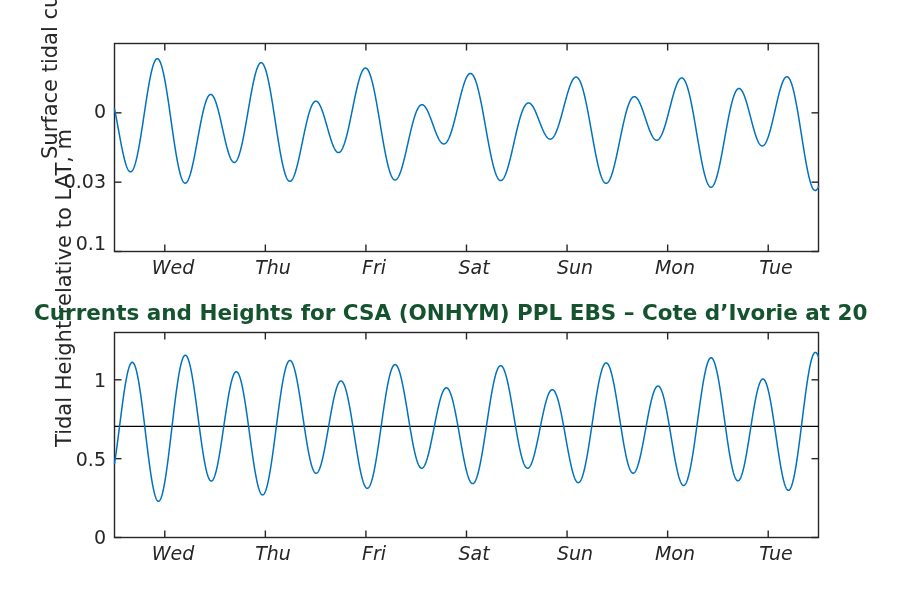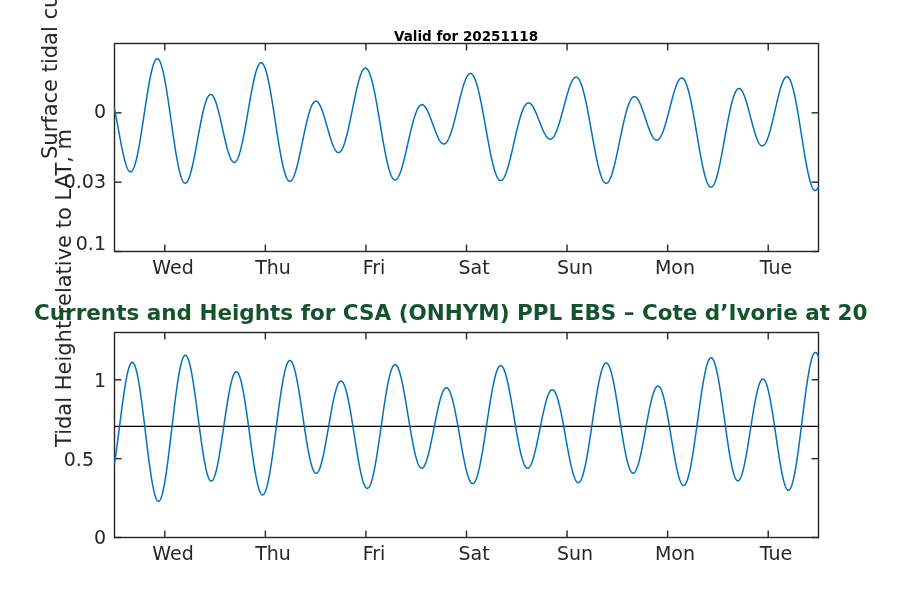--- a/index.html
+++ b/index.html
@@ -44,21 +44,21 @@
     color: #000000;
     text-align: center;
   }
   .tick-label {
     position: absolute;
     white-space: nowrap;
     font-size: 19px;
     color: #262626;
   }
   .ytick-label { text-align: right; }
-  .xtick-label { text-align: center; }
+  .xtick-label { text-align: center; font-style: italic; }
   svg { display: block; }
   .plotbox {
     fill: none;
     stroke: #262626;
     stroke-width: 1.4;
   }
   .tickmark {
     stroke: #262626;
     stroke-width: 1.4;
     fill: none;
@@ -79,21 +79,20 @@
 <body>
 
 <div id="figure">
 
   <div class="axis-label-rot" id="ylabel-top" style="left: 38px; top: 159px; transform: rotate(-90deg);">Surface tidal current speed, kn</div>
 
   <div class="axis-label-rot" id="ylabel-bottom" style="left: 52px; top: 447px; transform: rotate(-90deg);">Tidal Height relative to LAT, m</div>
 
   <div class="fig-title" id="fig-title" style="left: 34px; top: 300px;">Currents and Heights for CSA (ONHYM) PPL EBS  – Cote d’Ivorie at 20</div>
 
-  <div class="panel-title" id="valid-for" style="left: 314px; top: 28px; width: 304px;">Valid for 20251118</div>
 
   <svg id="svg-top" width="900" height="600" style="position:absolute; left:0; top:0; pointer-events:none;">
 
     <rect class="plotbox" x="114.5" y="43.5" width="704" height="208"></rect>
     <g id="top-ticks">
         <line x1="164.78571428571428" y1="251.5" x2="164.78571428571428" y2="244.5" class="tickmark"></line>
         <line x1="164.78571428571428" y1="43.5" x2="164.78571428571428" y2="50.5" class="tickmark"></line>
         <line x1="265.3571428571429" y1="251.5" x2="265.3571428571429" y2="244.5" class="tickmark"></line>
         <line x1="265.3571428571429" y1="43.5" x2="265.3571428571429" y2="50.5" class="tickmark"></line>
         <line x1="365.92857142857144" y1="251.5" x2="365.92857142857144" y2="244.5" class="tickmark"></line>
@@ -148,21 +147,21 @@
 
   <div class="tick-label xtick-label" style="left: 123px; top: 256px; width: 100px;">Wed</div>
   <div class="tick-label xtick-label" style="left: 223px; top: 256px; width: 100px;">Thu</div>
   <div class="tick-label xtick-label" style="left: 324px; top: 256px; width: 100px;">Fri</div>
   <div class="tick-label xtick-label" style="left: 424px; top: 256px; width: 100px;">Sat</div>
   <div class="tick-label xtick-label" style="left: 525px; top: 256px; width: 100px;">Sun</div>
   <div class="tick-label xtick-label" style="left: 625px; top: 256px; width: 100px;">Mon</div>
   <div class="tick-label xtick-label" style="left: 726px; top: 256px; width: 100px;">Tue</div>
 
   <div class="tick-label ytick-label" style="left: 48px; top: 526px; width: 58px;">0</div>
-  <div class="tick-label ytick-label" style="left: 16px; top: 448px; width: 78px;">0.5</div>
+  <div class="tick-label ytick-label" style="left: 28px; top: 448px; width: 78px;">0.5</div>
   <div class="tick-label ytick-label" style="left: 48px; top: 369px; width: 58px;">1</div>
 
   <div class="tick-label xtick-label" style="left: 123px; top: 542px; width: 100px;">Wed</div>
   <div class="tick-label xtick-label" style="left: 223px; top: 542px; width: 100px;">Thu</div>
   <div class="tick-label xtick-label" style="left: 324px; top: 542px; width: 100px;">Fri</div>
   <div class="tick-label xtick-label" style="left: 424px; top: 542px; width: 100px;">Sat</div>
   <div class="tick-label xtick-label" style="left: 525px; top: 542px; width: 100px;">Sun</div>
   <div class="tick-label xtick-label" style="left: 625px; top: 542px; width: 100px;">Mon</div>
   <div class="tick-label xtick-label" style="left: 726px; top: 542px; width: 100px;">Tue</div>
 

